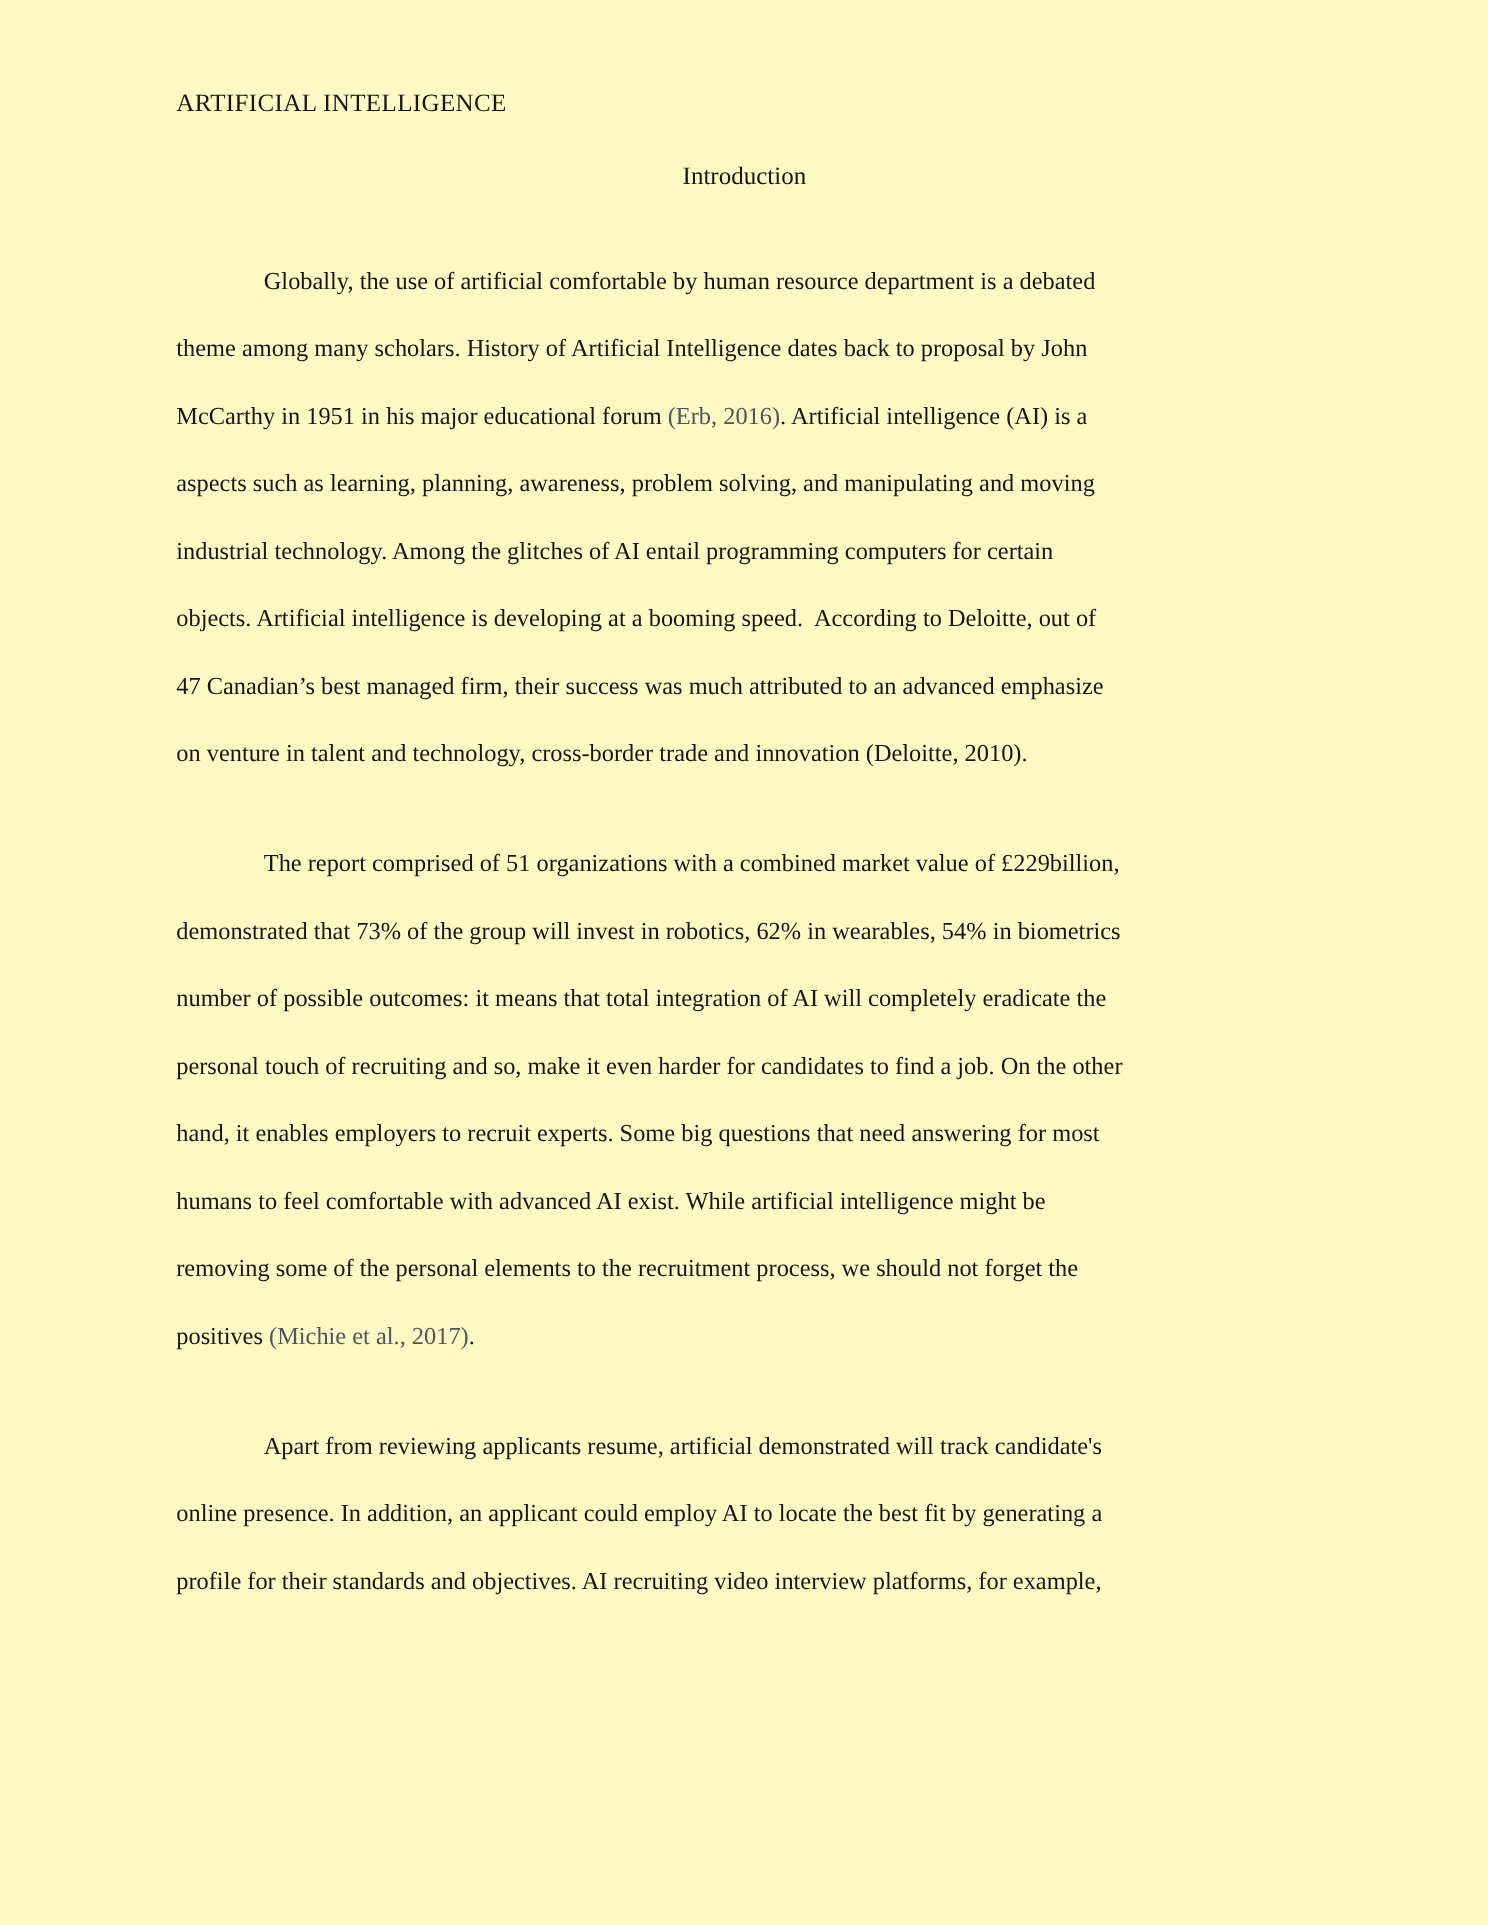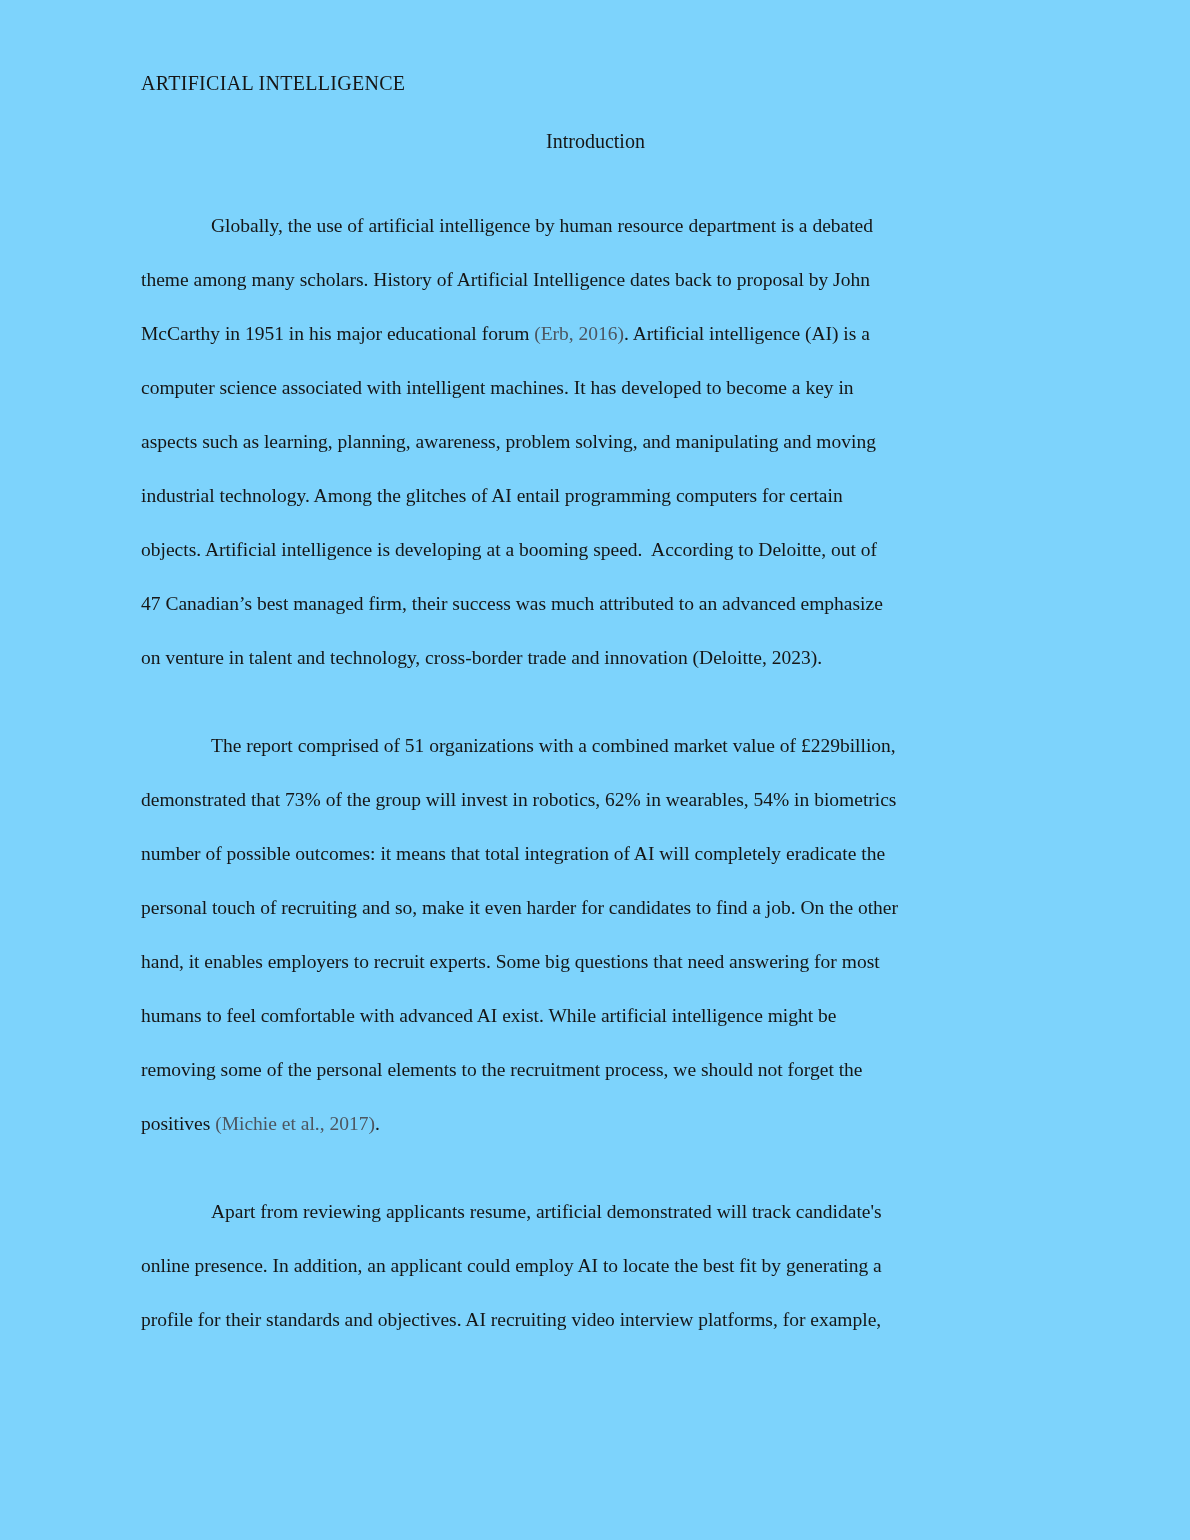--- a/index.html
+++ b/index.html
@@ -45,36 +45,35 @@
   .line.first {
     padding-left: 70px;
   }
   .citation {
     color: var(--citation-color, #4d5660);
   }
 </style>
 </head>
 <body>
 
-<div class="page" style="background: #7dd3fc; color: rgb(22, 22, 22);">
+<div class="page" style="background: #fef9c3; color: rgb(22, 22, 22);">
   <div class="running-head">ARTIFICIAL INTELLIGENCE</div>
 
   <div class="section-heading">Introduction</div>
 
   <div class="document-body">
       <div class="paragraph">
-        <div class="line first"><span>Globally, the use of artificial intelligence by human resource department is a debated</span></div>
+        <div class="line first"><span>Globally, the use of artificial comfortable by human resource department is a debated</span></div>
         <div class="line"><span>theme among many scholars. History of Artificial Intelligence dates back to proposal by John</span></div>
         <div class="line"><span>McCarthy in 1951 in his major educational forum </span><span class="citation">(Erb, 2016)</span><span>. Artificial intelligence (AI) is a</span></div>
-        <div class="line"><span>computer science associated with intelligent machines. It has developed to become a key in</span></div>
         <div class="line"><span>aspects such as learning, planning, awareness, problem solving, and manipulating and moving</span></div>
         <div class="line"><span>industrial technology. Among the glitches of AI entail programming computers for certain</span></div>
         <div class="line"><span>objects. Artificial intelligence is developing at a booming speed.  According to Deloitte, out of</span></div>
         <div class="line"><span>47 Canadian’s best managed firm, their success was much attributed to an advanced emphasize</span></div>
-        <div class="line"><span>on venture in talent and technology, cross-border trade and innovation (Deloitte, 2023).</span></div>
+        <div class="line"><span>on venture in talent and technology, cross-border trade and innovation (Deloitte, 2010).</span></div>
       </div>
       <div class="paragraph">
         <div class="line first"><span>The report comprised of 51 organizations with a combined market value of £229billion,</span></div>
         <div class="line"><span>demonstrated that 73% of the group will invest in robotics, 62% in wearables, 54% in biometrics</span></div>
         <div class="line"><span>number of possible outcomes: it means that total integration of AI will completely eradicate the</span></div>
         <div class="line"><span>personal touch of recruiting and so, make it even harder for candidates to find a job. On the other</span></div>
         <div class="line"><span>hand, it enables employers to recruit experts. Some big questions that need answering for most</span></div>
         <div class="line"><span>humans to feel comfortable with advanced AI exist. While artificial intelligence might be</span></div>
         <div class="line"><span>removing some of the personal elements to the recruitment process, we should not forget the</span></div>
         <div class="line"><span>positives </span><span class="citation">(Michie et al., 2017)</span><span>.</span></div>

